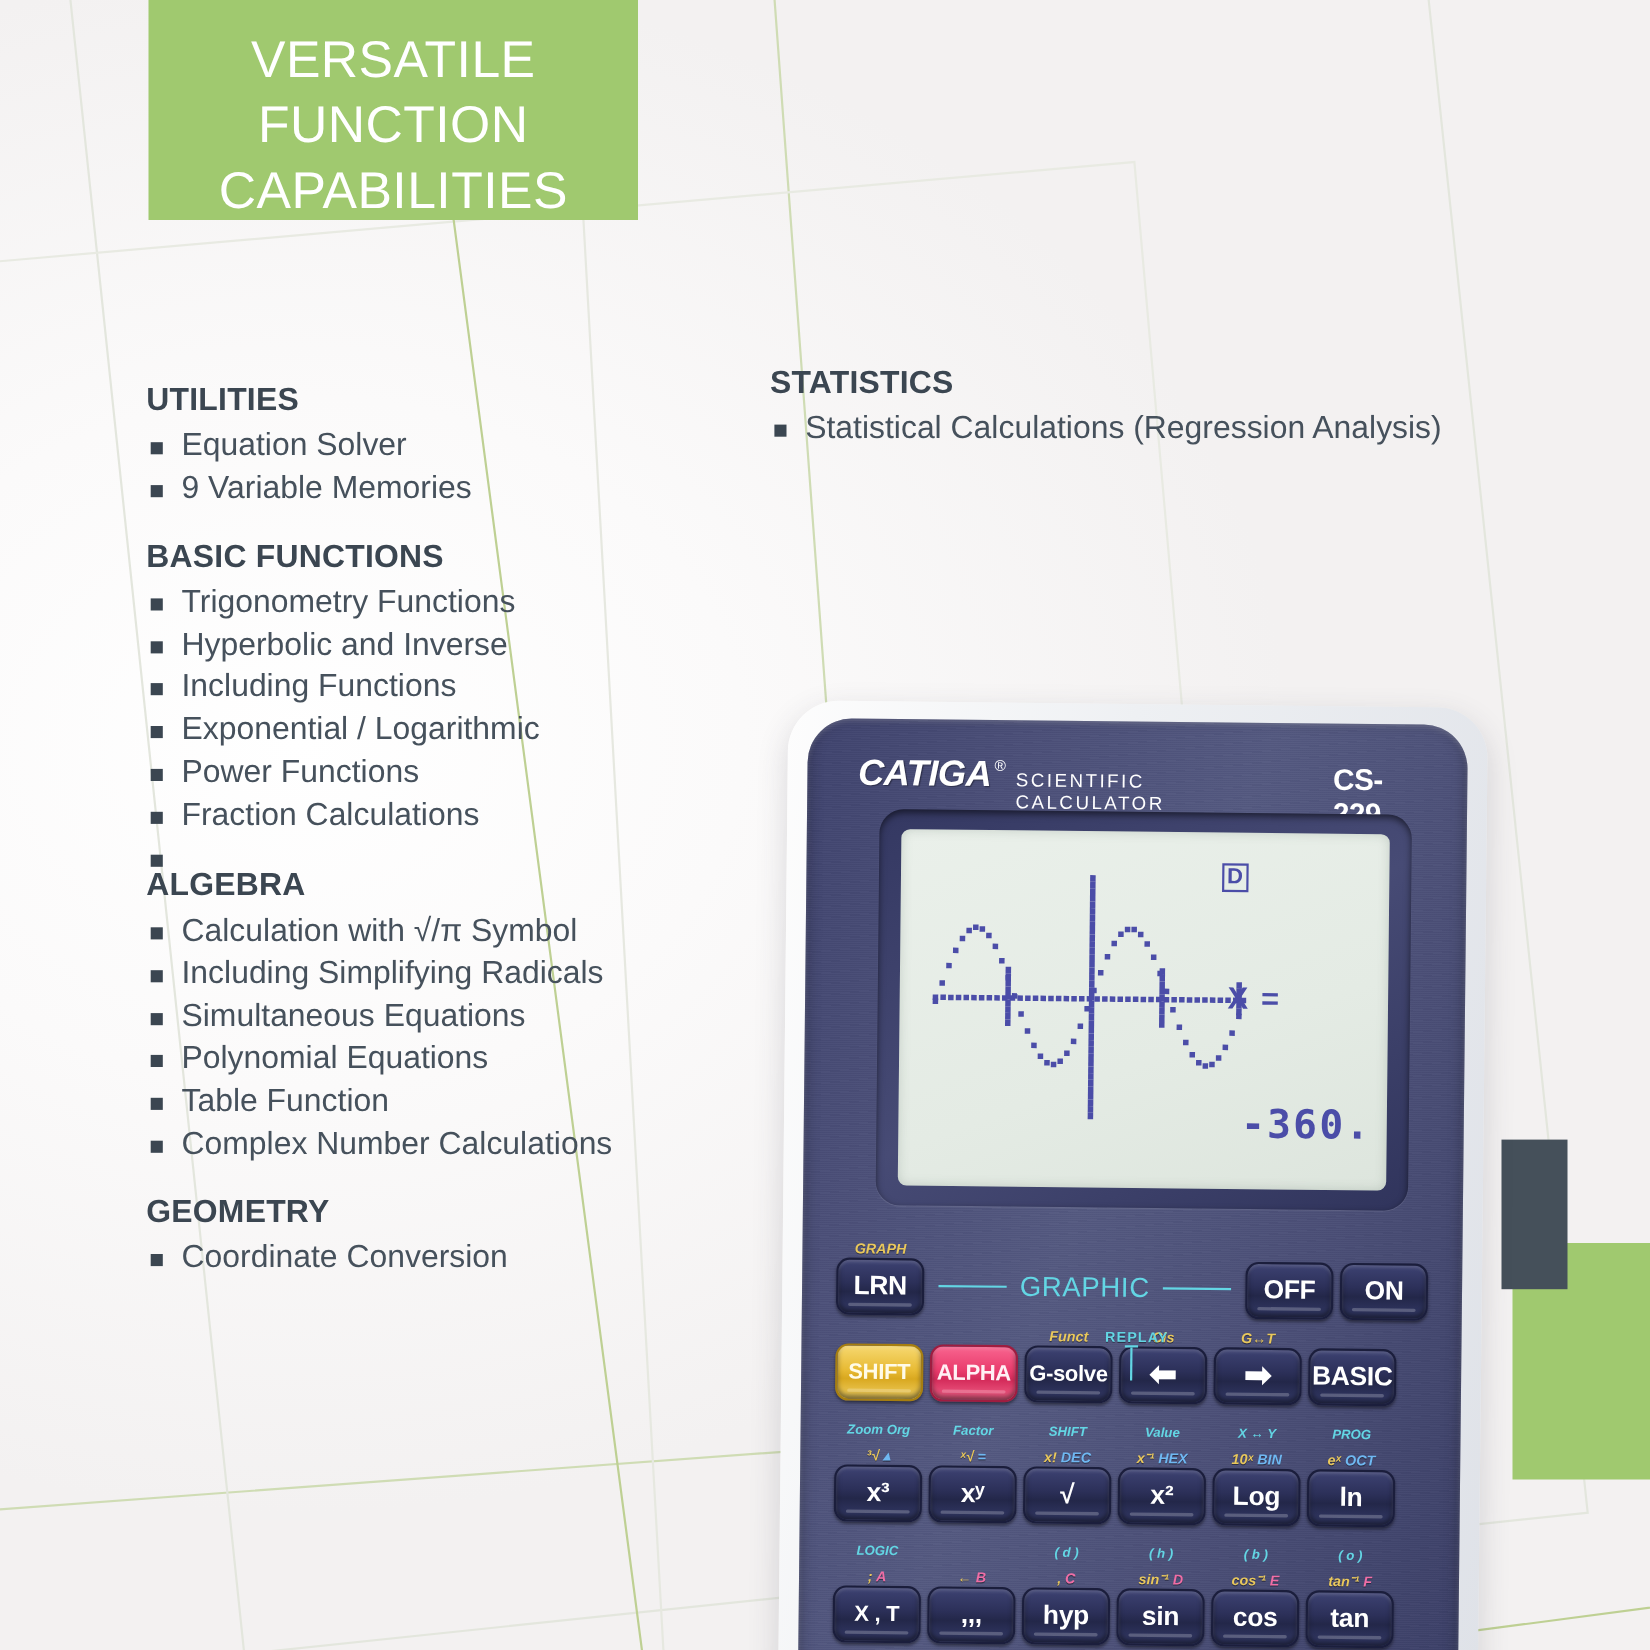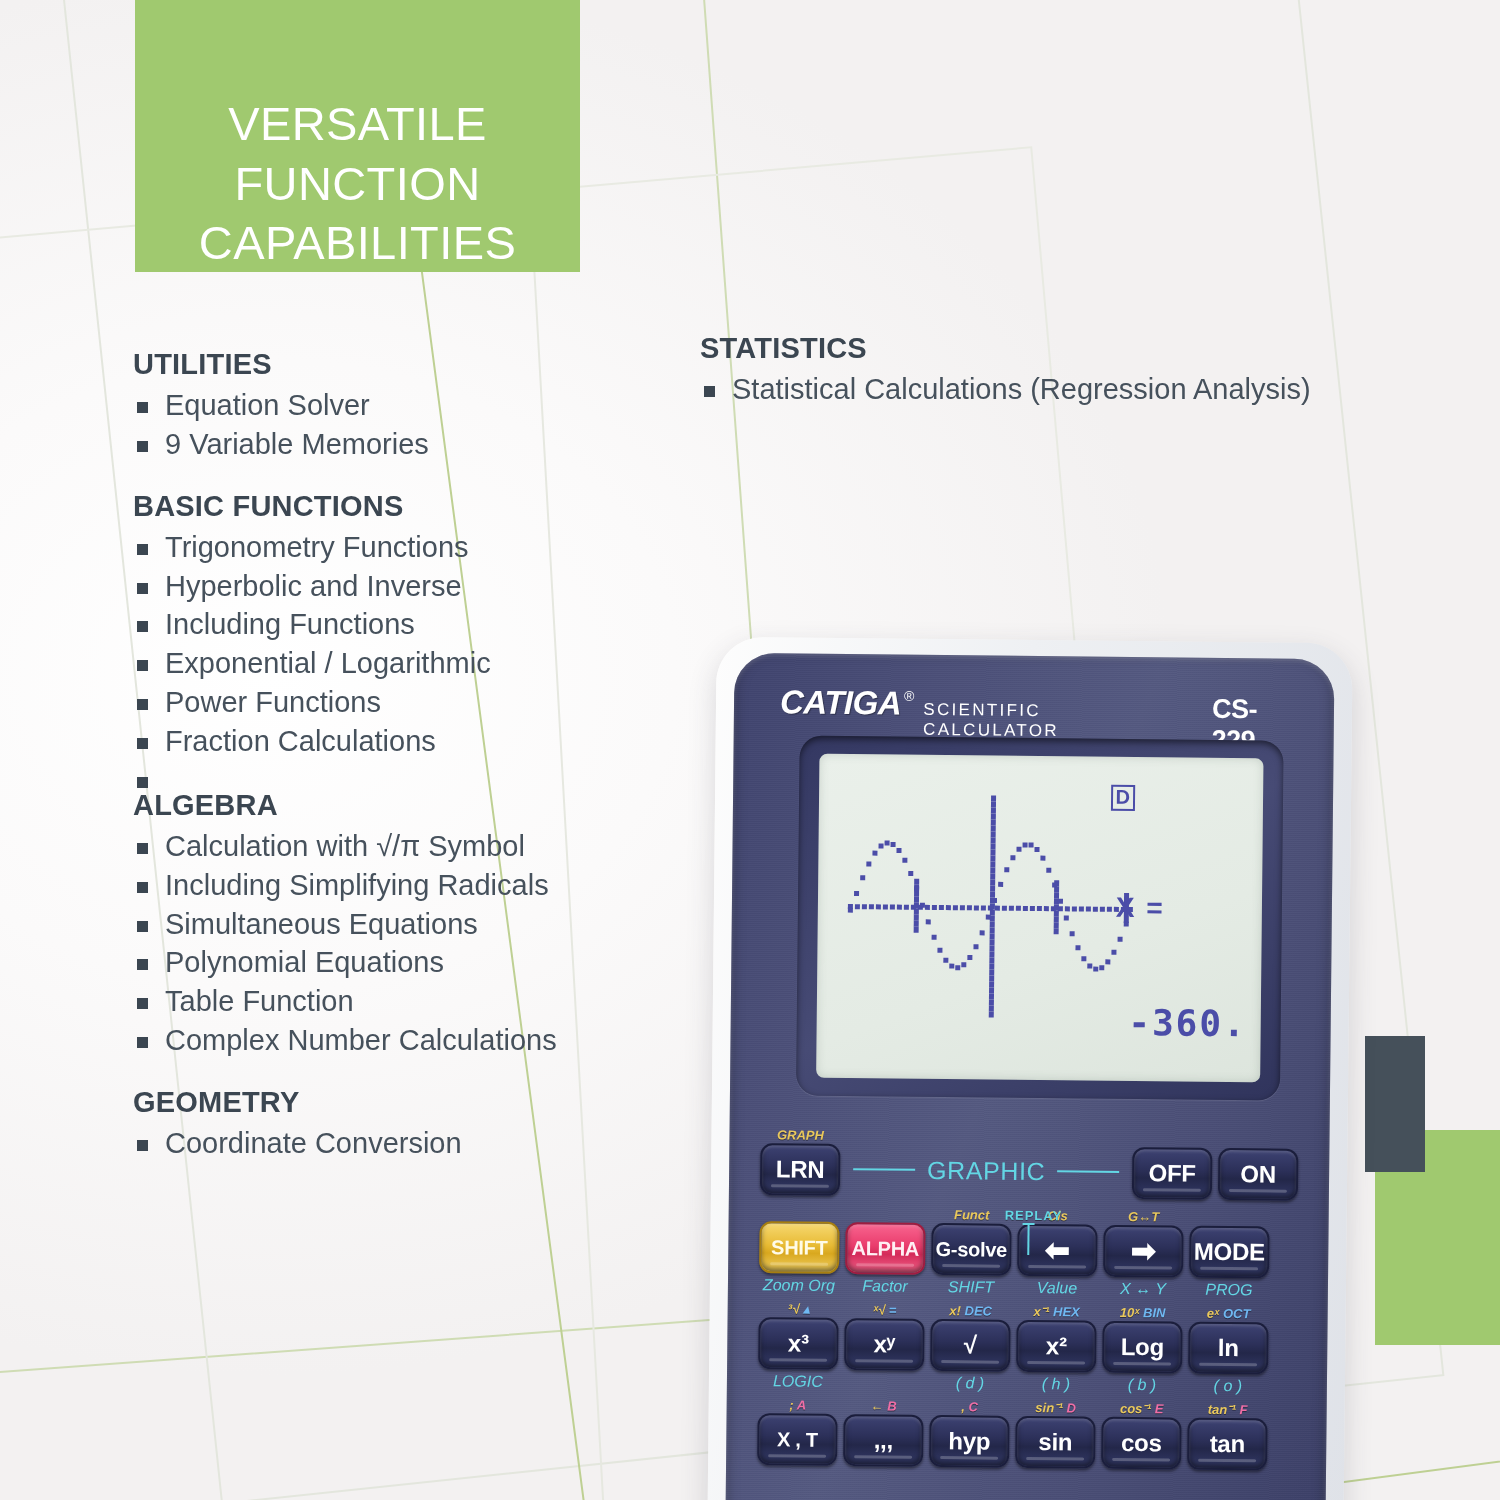--- a/index.html
+++ b/index.html
@@ -30,24 +30,24 @@
   .df1 { left: -310px; top: -95px;  width: 1060px; height: 1450px; transform: rotate(-4.2deg); border-color: #cfdcb4; }
   .df2 { left: 130px;  top: -235px; width: 1230px; height: 1680px; transform: rotate(-6.0deg); border-color: #e3e6dd; }
   .df3 { left: 470px;  top: -300px; width: 1220px; height: 1810px; transform: rotate(-7.5deg); border-color: #bed093; }
   .df4 { left: 560px;  top: -150px; width: 1240px; height: 1760px; transform: rotate(-3.2deg); border-color: #e6e8e0; }
   .df5 { left: -200px; top: 200px;  width: 1300px; height: 1500px; transform: rotate(-5.0deg); border-color: #e8eae2; }
 
   
   #title-block {
     position: absolute;
     left: 135px; top: 0;
-    width: 445px; height: 272px;
+    width: 445px; height: 200px;
     background: #a0c96f;
     display: flex;
-    align-items: flex-end;
+    align-items: center;
     justify-content: center;
     padding-top: 26px;
   }
   #title-block h1 {
     color: #ffffff;
     font-size: 47px;
     font-weight: 400;
     line-height: 1.26;
     text-align: center;
     letter-spacing: 0.4px;
@@ -278,27 +278,27 @@
     content: "";
     position: absolute;
     left: 12%; right: 12%; bottom: 6px; height: 3px;
     background: rgba(255,255,255,0.22);
     border-radius: 2px;
   }
   .kbtn.small { font-size: 20px; }
   .kbtn.shift { background: linear-gradient(180deg,#f6d870 0%, #e8bb35 45%, #d9a81f 62%, #f0cf62 100%); border-color:#a67e10; color:#fffbe8; }
   .kbtn.alpha { background: linear-gradient(180deg,#f8648f 0%, #e93c6c 45%, #d42b5a 62%, #f26289 100%); border-color:#9e1d40; color:#fff0f4; }
   .kbot {
-    font-size: 16px;
+    font-size: 12px;
     font-style: italic;
-    font-weight: normal;
+    font-weight: bold;
     height: 16px;
     line-height: 16px;
     white-space: nowrap;
-    margin-top: 4px;
+    margin-top: 18px;
     color: #63d6e4;
   }
 
   
   #row-graphic { align-items: center; height: 74px; }
   #graphic-band {
     flex: 1;
     display: flex;
     align-items: center;
     justify-content: center;
@@ -605,21 +605,21 @@
                 <div class="kbtn arrow-g">⬅</div>
                 <div class="kbot yellow">Value</div>
               </div>
               <div class="kcell">
                 <div class="ktop">G↔T</div>
                 <div class="kbtn arrow-g">➡</div>
                 <div class="kbot">X ↔ Y</div>
               </div>
               <div class="kcell">
                 <div class="ktop">&nbsp;</div>
-                <div class="kbtn">MODE</div>
+                <div class="kbtn">BASIC</div>
                 <div class="kbot yellow">PROG</div>
               </div>
               <div class="ktop cyan" style="position: absolute; left: 50%; transform: translateX(-24px); top: 0px;">REPLAY</div>
               <div class="replay-mark" style="left: 50%;"></div>
             </div>
             <div class="krow">
               <div class="kcell">
                 <div class="ktop">³√ <span class="blue">▴</span></div>
                 <div class="kbtn">x³</div>
                 <div class="kbot">LOGIC</div>

